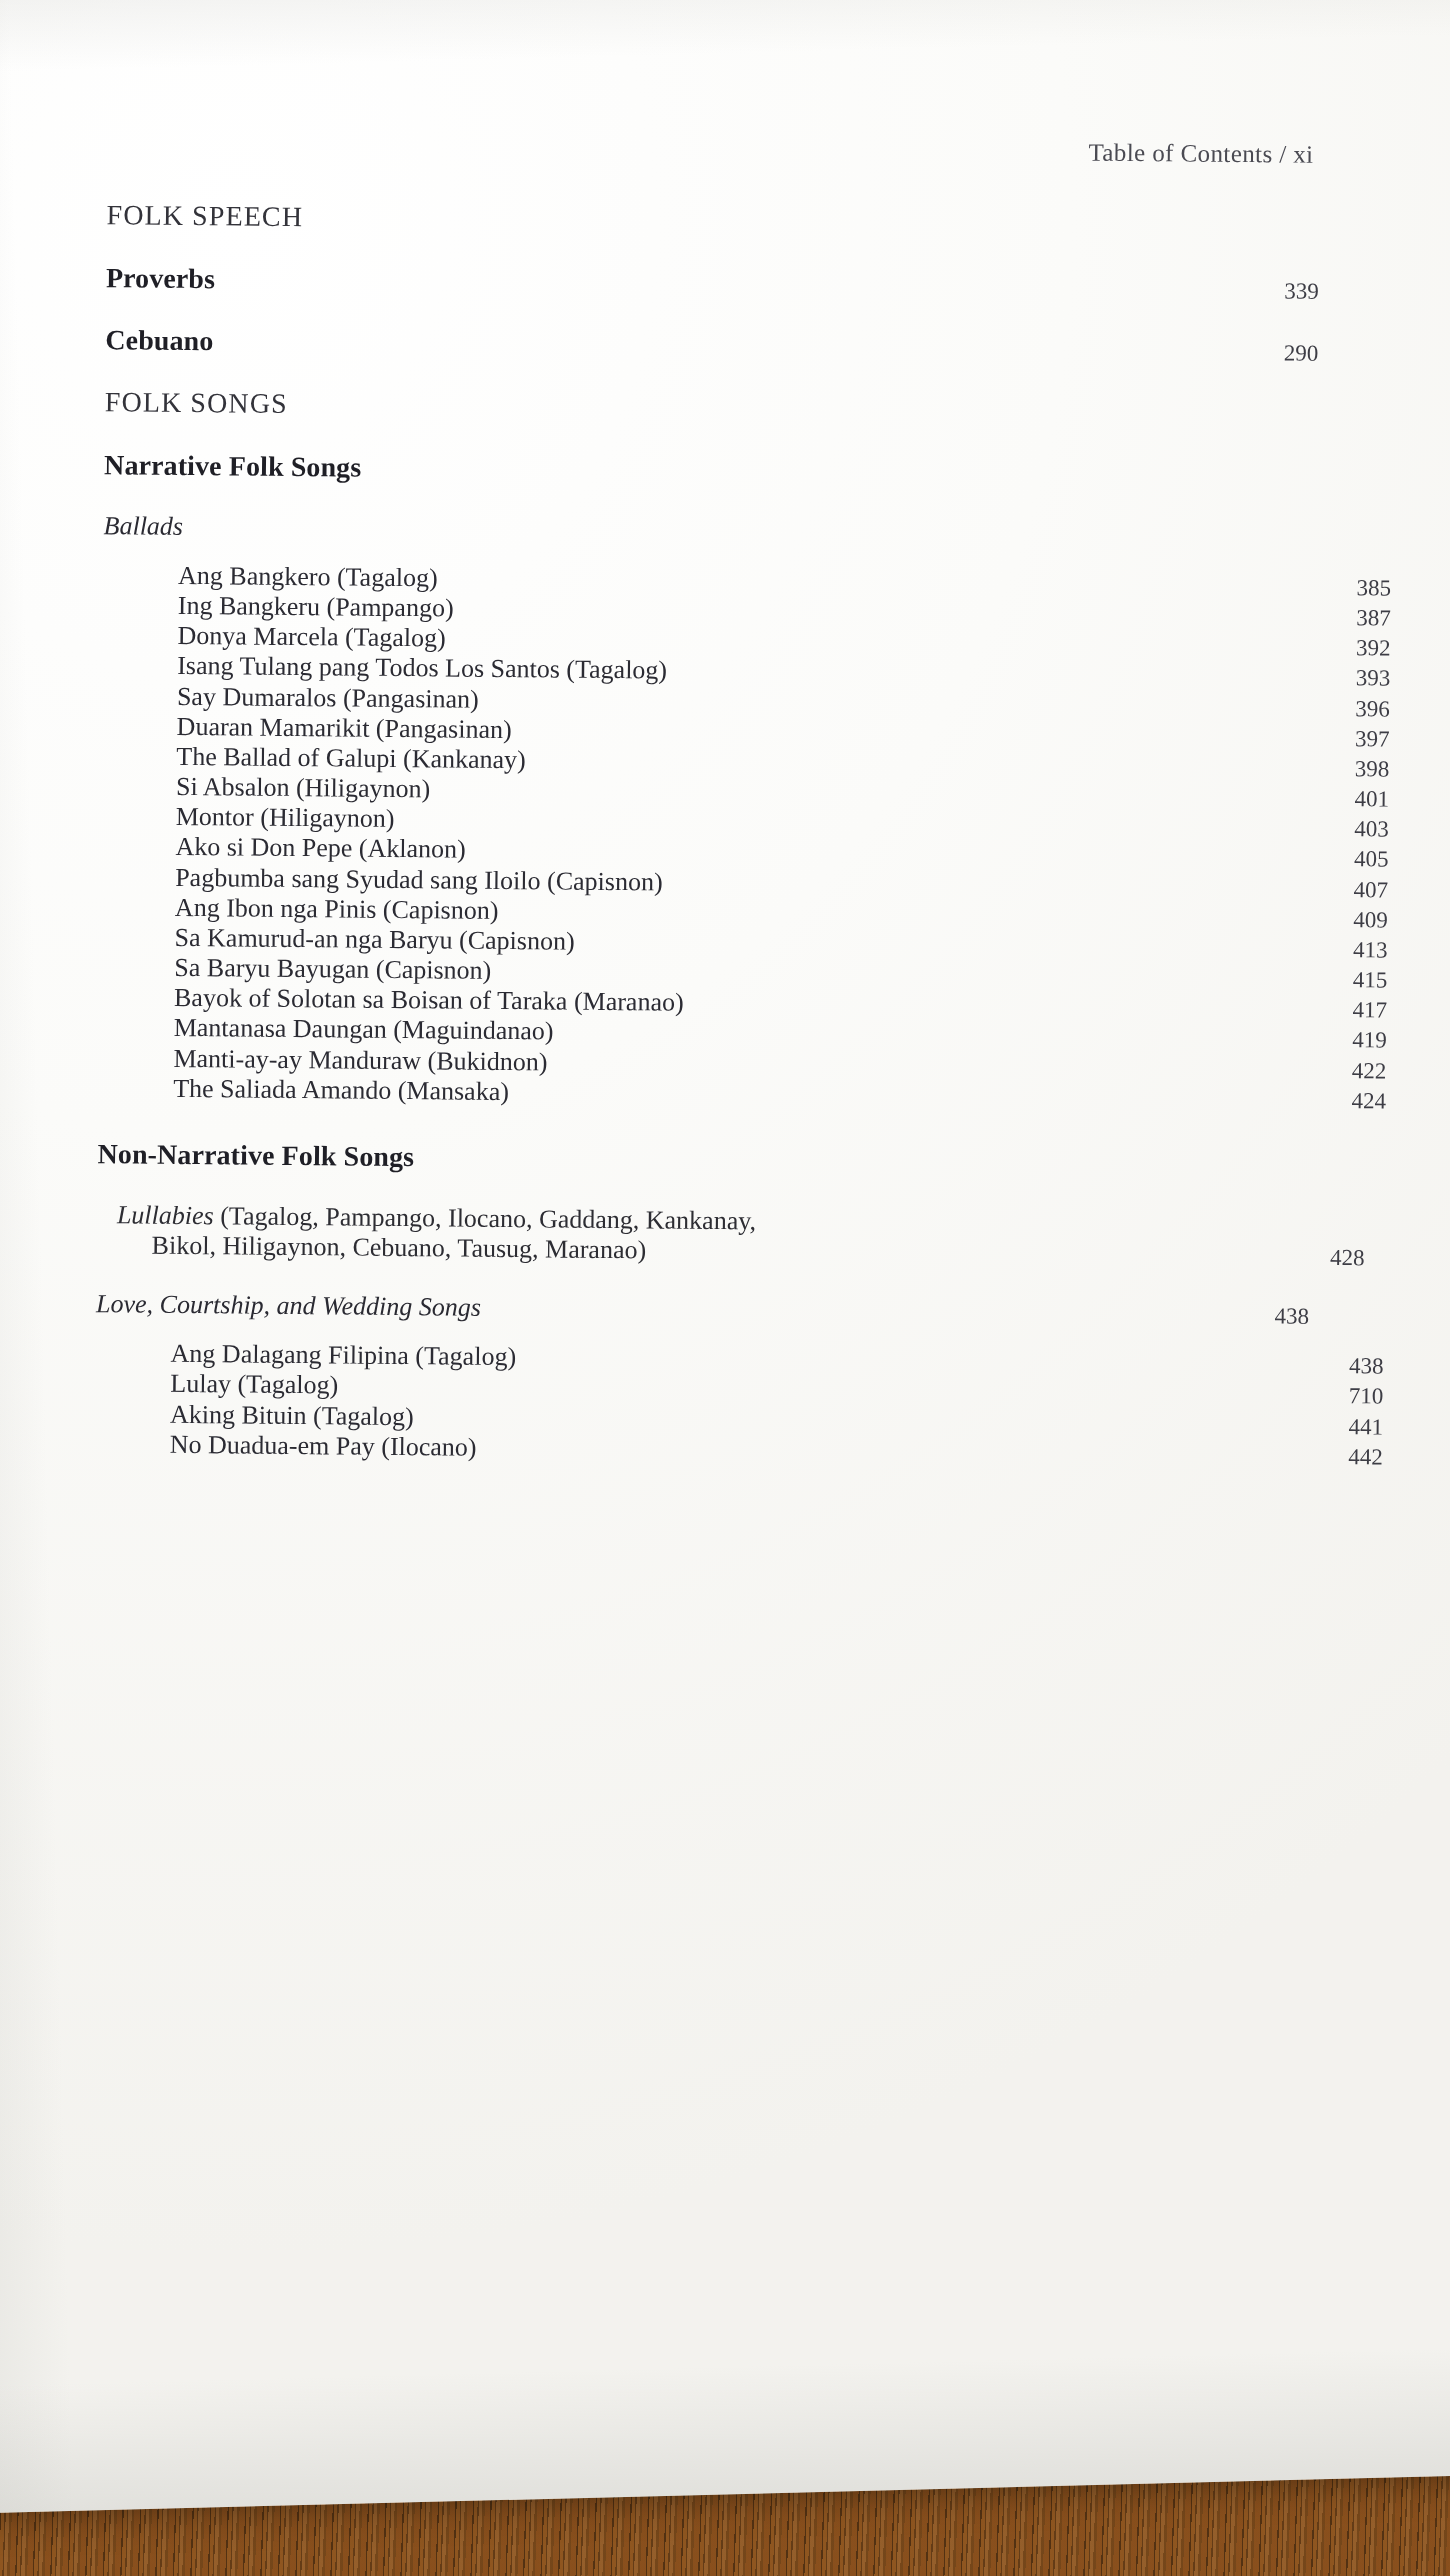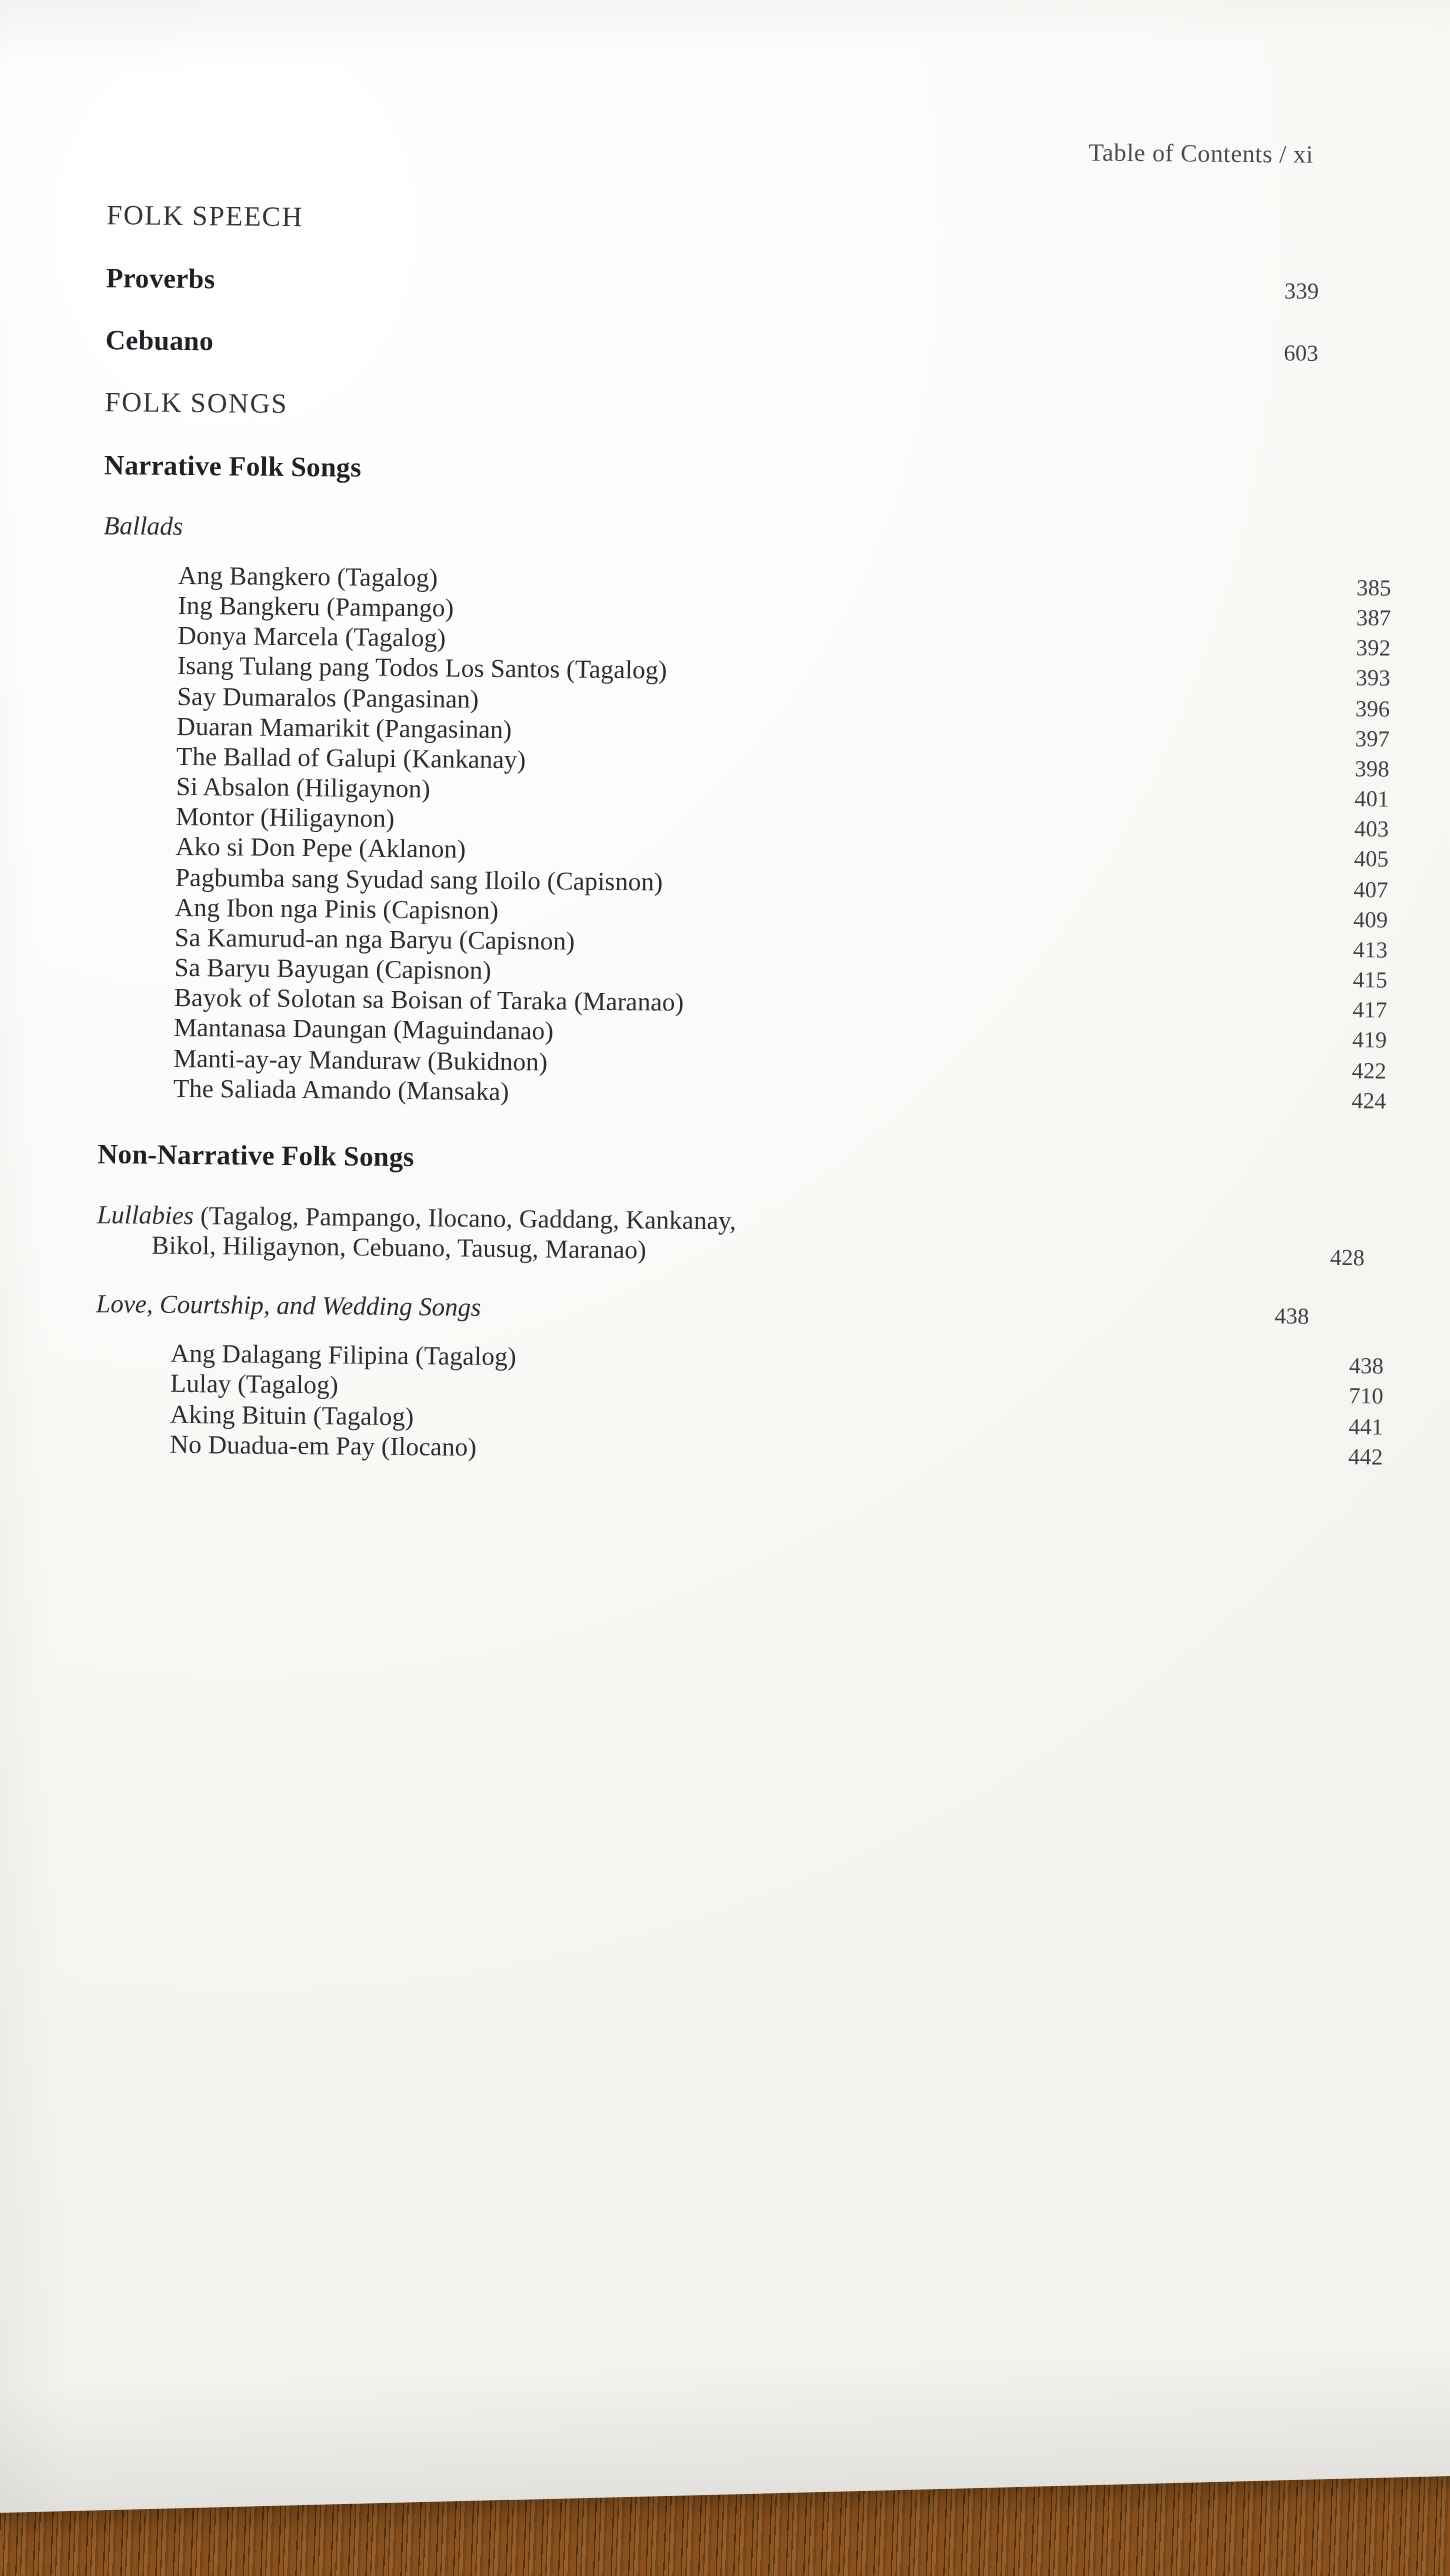--- a/index.html
+++ b/index.html
@@ -111,21 +111,21 @@
 
   .entry-list { margin: 0; padding: 0; }
   .entry-row {
     padding-left: 75px;
     line-height: 1.16;
   }
   .entry-label { font-size: 26px; color: #2b2b33; }
 
   .lullaby-block { margin-bottom: 12px; }
   .lullaby-line1 { font-size: 26px; }
-  .lullaby-line1 .it { font-style: italic; }
+  .lullaby-line1 .it { font-style: italic; margin-left: 20px; }
   .lullaby-line2 {
     padding-left: 55px;
     font-size: 26px;
   }
 
   .gap-sm { height: 17.5px; }
   .gap-md { height: 35px; }
 </style>
 </head>
 <body>
@@ -145,21 +145,21 @@
 
     <div class="toc-row section-row">
       <span class="toc-label section-title">Proverbs</span>
       <span class="toc-filler"></span>
       <span class="toc-page">339</span>
     </div>
 
     <div class="toc-row section-row">
       <span class="toc-label section-title">Cebuano</span>
       <span class="toc-filler"></span>
-      <span class="toc-page">603</span>
+      <span class="toc-page">290</span>
     </div>
 
     <div class="part-title">FOLK SONGS</div>
 
     <div class="toc-row section-row">
       <span class="toc-label section-title">Narrative Folk Songs</span>
       <span class="toc-filler"></span>
       <span class="toc-page"></span>
     </div>
 

